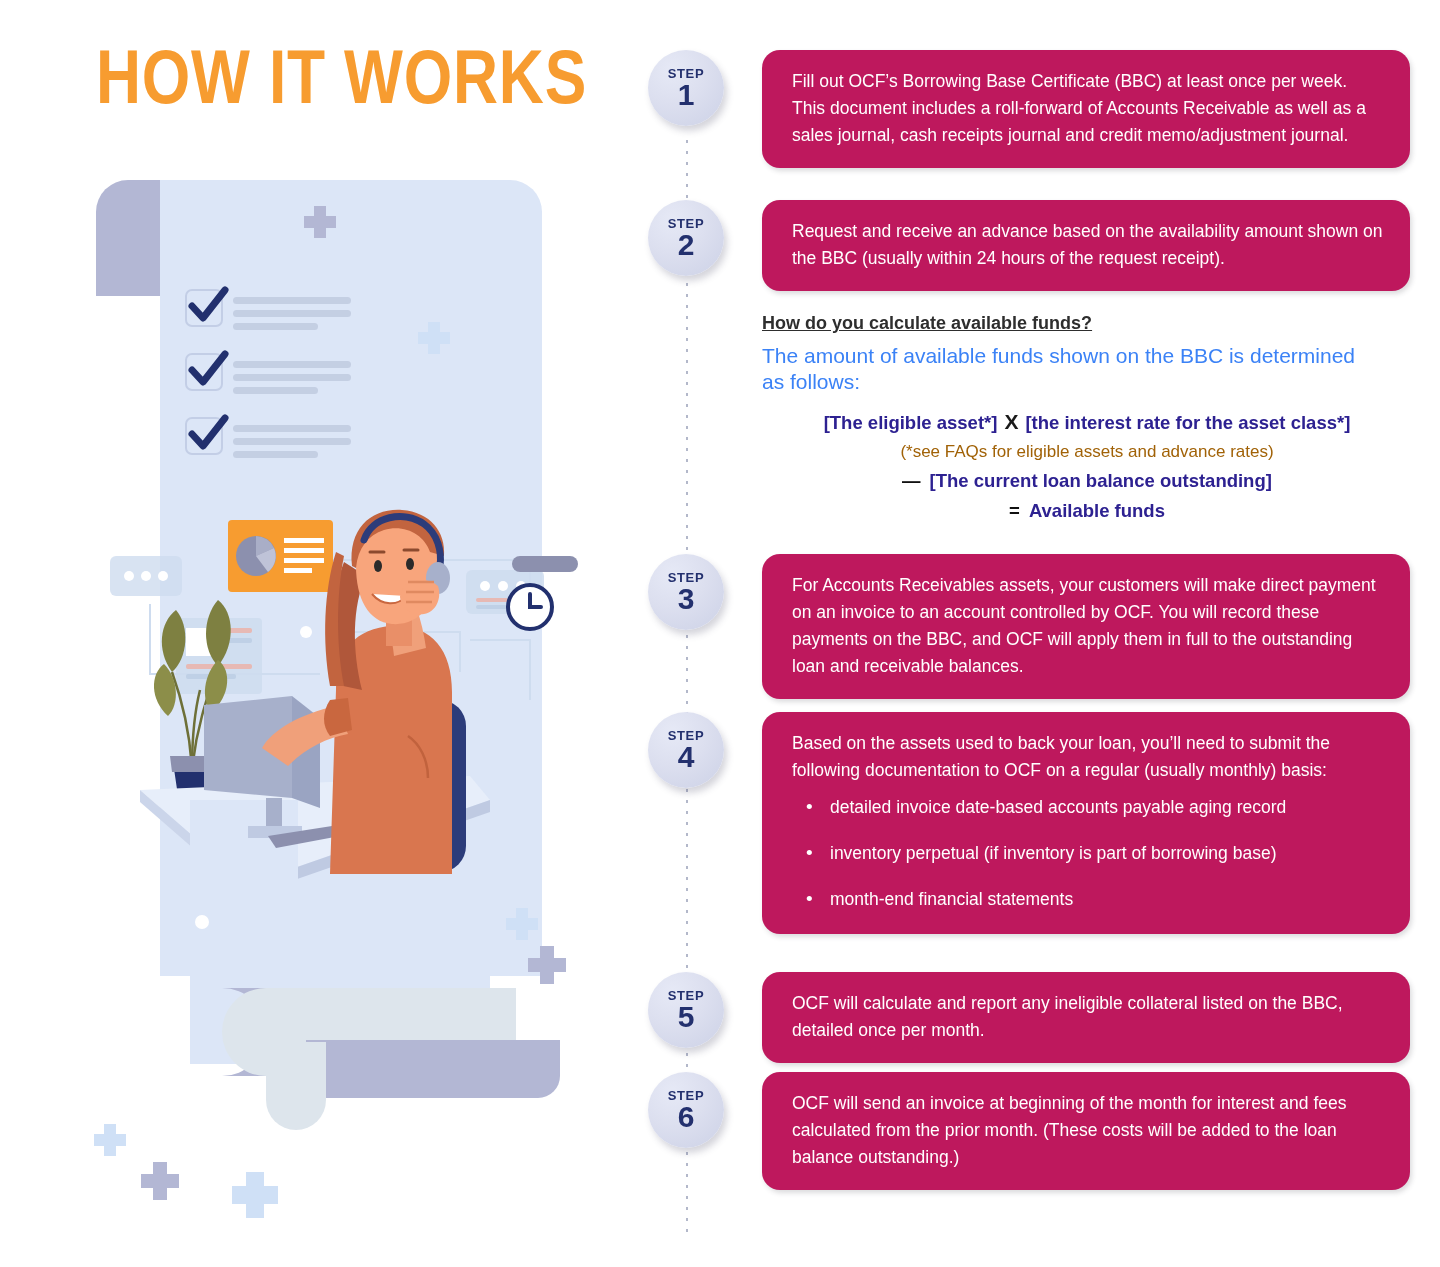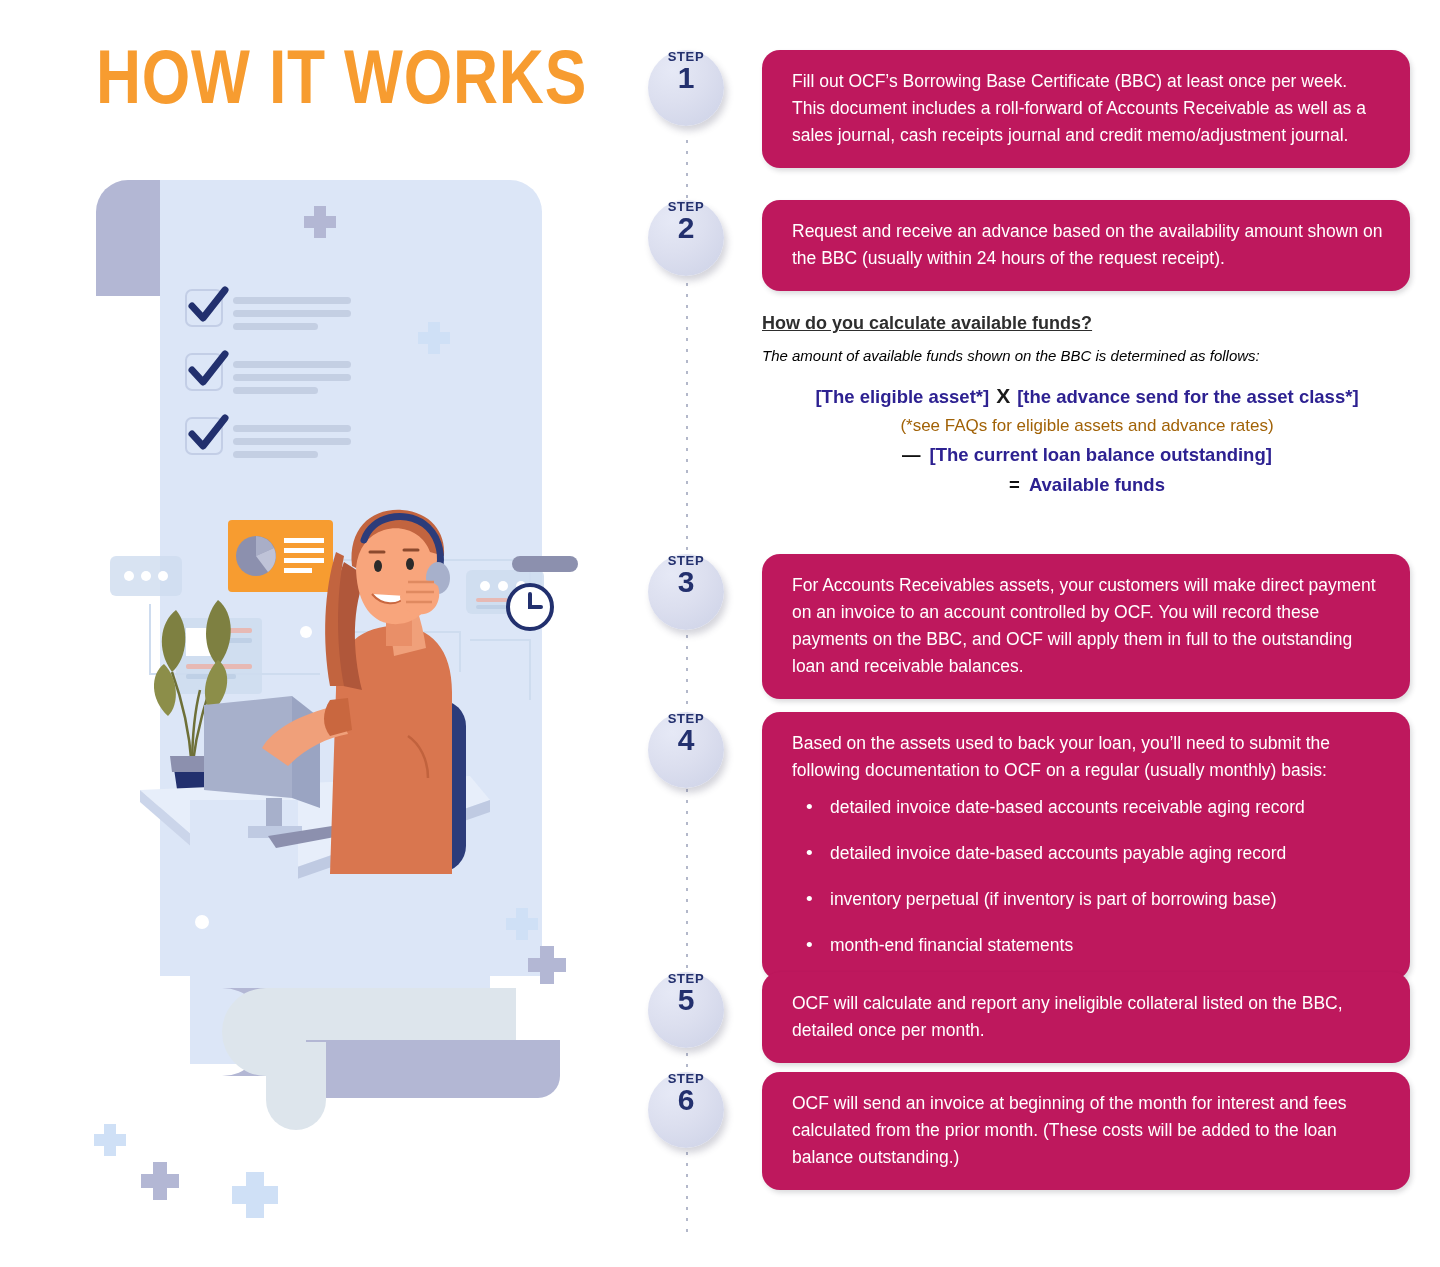--- a/index.html
+++ b/index.html
@@ -50,21 +50,21 @@
   .row { position: absolute; left: 648px; width: 792px; }
 
   .badge {
     position: absolute;
     left: 0; top: 0;
     width: 76px; height: 76px;
     border-radius: 50%;
     background: radial-gradient(circle at 32% 26%, #e6e9f6 0%, #dcdfef 45%, #ccd1e6 100%);
     box-shadow: 3px 5px 7px rgba(60,60,90,.22);
     display: flex; flex-direction: column;
-    align-items: center; 
+    align-items: center; justify-content: center;
     color: #23306E;
     user-select: none;
   }
   .badge .s-word {
     font-size: 13px; font-weight: bold; letter-spacing: .6px;
     line-height: 14px; text-transform: uppercase;
   }
   .badge .s-num {
     font-size: 30px; font-weight: bold; line-height: 30px;
     margin-top: -1px;
@@ -101,23 +101,22 @@
     position: absolute;
     left: 762px; top: 310px;
     width: 650px;
     color: #3a3a3a;
   }
   .formula .f-head {
     font-size: 18px; font-weight: bold; color: #2e2e2e;
     line-height: 26px; margin-bottom: 7px; text-decoration: underline;
   }
   .formula .f-intro {
-    font-size: 15px; line-height: 26px; color: #000000;
+    font-size: 21px; line-height: 26px; color: #3b82f6;
     max-width: 600px;
-    font-style: italic;
   }
   .formula .f-line {
     text-align: center;
     font-weight: bold;
     color: #2D2191;
     line-height: 30px;
   }
   .formula .f-l1 { font-size: 18.5px; margin-top: 12px; }
   .formula .f-l1 .op { color: #1a1a1a; font-size: 21px; padding: 0 7px; }
   .formula .f-note {
@@ -360,21 +359,20 @@
     </div>
 
     <div class="row" style="top:712px">
       <div class="badge">
         <span class="s-word">STEP</span>
         <span class="s-num">4</span>
       </div>
       <div class="bubble">
         <p>Based on the assets used to back your loan, you’ll need to submit the following documentation to OCF on a regular (usually monthly) basis:</p>
         <ul>
-          <li>detailed invoice date-based accounts receivable aging record</li>
           <li>detailed invoice date-based accounts payable aging record</li>
           <li>inventory perpetual (if inventory is part of borrowing base)</li>
           <li>month-end financial statements</li>
         </ul>
       </div>
     </div>
 
     <div class="row" style="top:972px">
       <div class="badge">
         <span class="s-word">STEP</span>
@@ -394,21 +392,21 @@
         <p>OCF will send an invoice at beginning of the month for interest and fees calculated from the prior month. (These costs will be added to the loan balance outstanding.)</p>
       </div>
     </div>
   </div>
 
   <div class="formula">
     <div class="f-head">How do you calculate available funds?</div>
     <div class="f-intro">The amount of available funds shown on the BBC is determined as follows:</div>
 
     <div class="f-line f-l1">
-      <span>[The eligible asset*]</span><span class="op">X</span><span>[the advance send for the asset class*]</span>
+      <span>[The eligible asset*]</span><span class="op">X</span><span>[the interest rate for the asset class*]</span>
     </div>
 
     <div class="f-note">(*see FAQs for eligible assets and advance rates)</div>
 
     <div class="f-line f-l3">
       <span class="sym">—</span><span>[The current loan balance outstanding]</span>
     </div>
 
     <div class="f-line f-l4">
       <span class="sym">=</span><span>Available funds</span>

